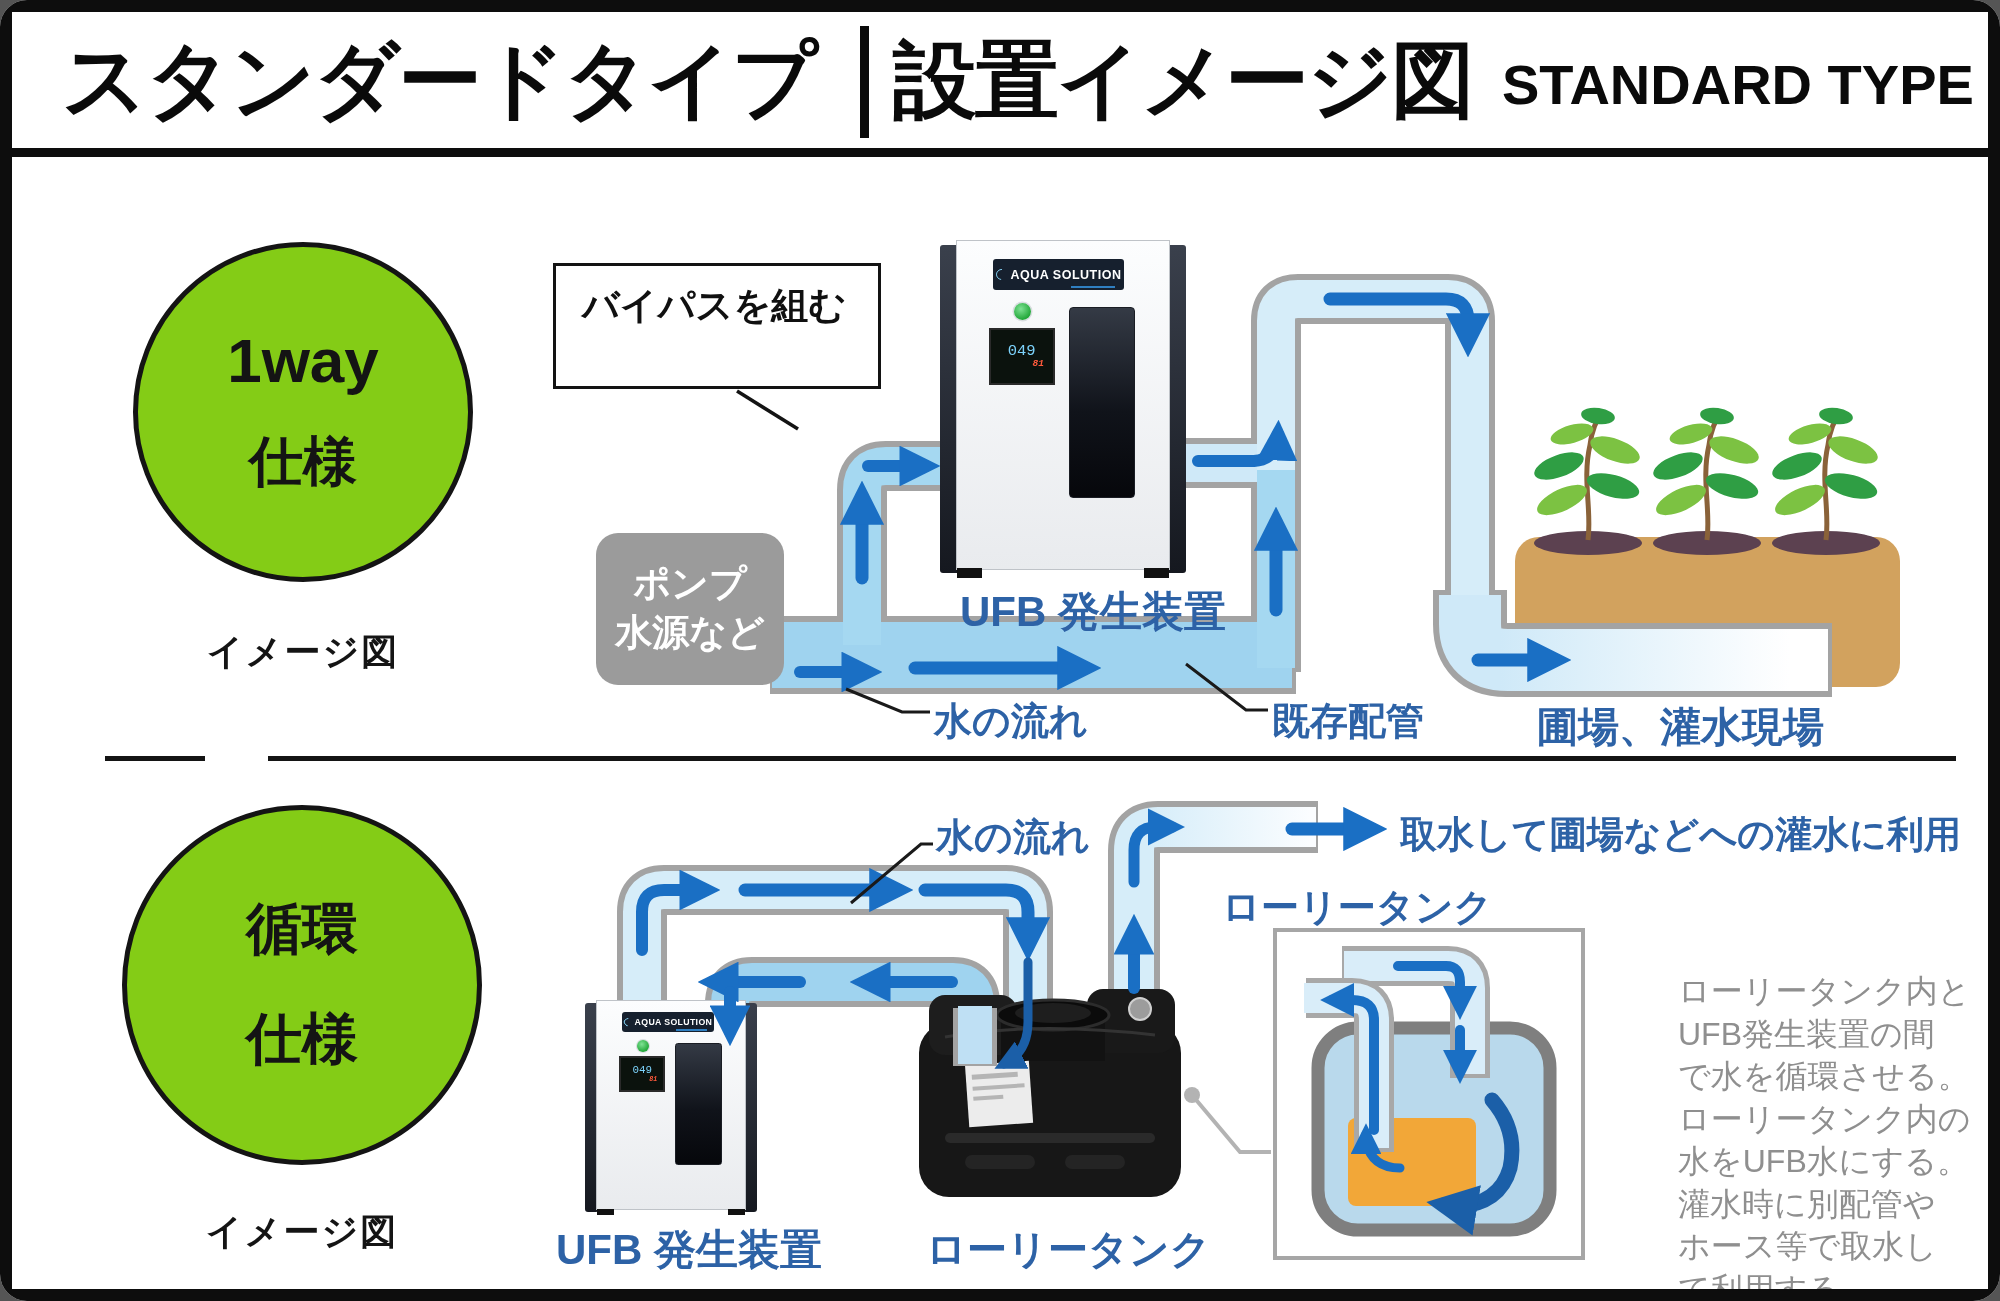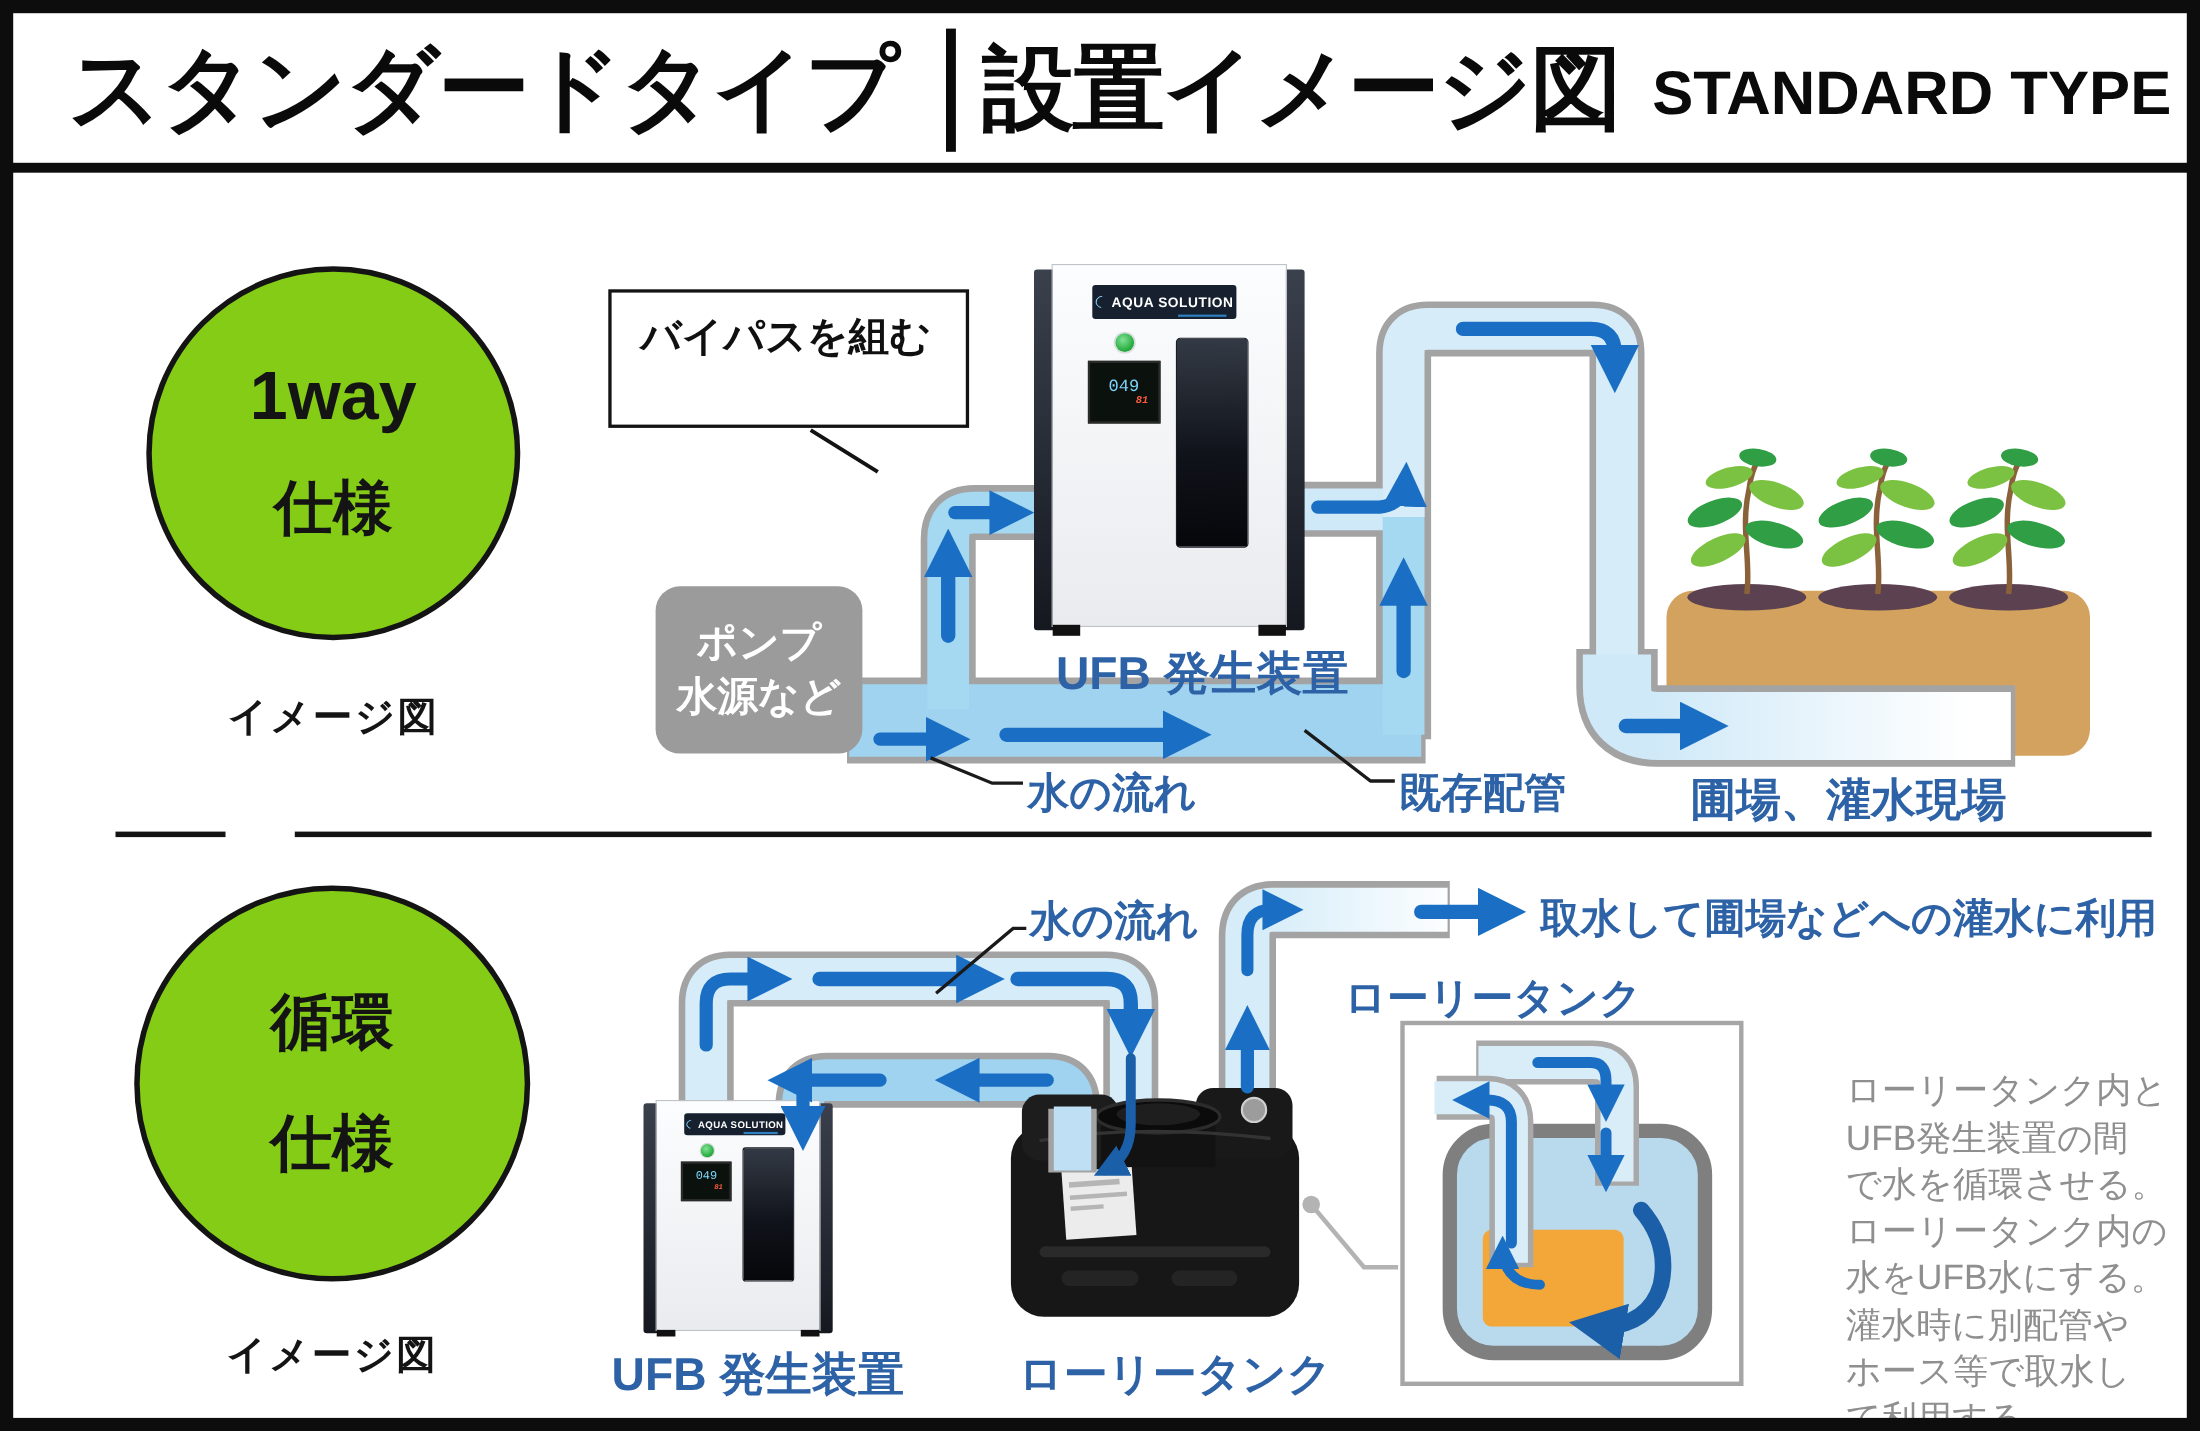--- a/index.html
+++ b/index.html
@@ -1,17 +1,17 @@
 <!DOCTYPE html>
 <html><head>
 <meta charset="utf-8">
 <style>
   html,body{margin:0;padding:0;background:#555;}
   .stage{position:relative;width:2000px;height:1301px;background:#ffffff;overflow:hidden;
-         font-family:"Liberation Sans","DejaVu Sans",sans-serif;}
+         font-family:"Liberation Sans","DejaVu Sans",sans-serif;border-radius:27px;}
   .abs{position:absolute;}
   svg{display:block;}
   
   .frame-border{left:0;top:0;width:2000px;height:1301px;border:12px solid #0d0d0d;
                 box-sizing:border-box;z-index:60;pointer-events:none;}
   .header-sep{left:0;top:148px;width:2000px;height:9px;background:#0d0d0d;z-index:55;}
   .title-jp{top:24px;font-weight:900;font-size:84px;letter-spacing:-2px;color:#0a0a0a;z-index:56;white-space:nowrap;}
   .title-bar{left:860px;top:26px;width:9px;height:112px;background:#0a0a0a;z-index:56;}
   .title-en{left:1502px;top:52px;font-weight:800;font-size:56px;letter-spacing:0px;color:#0a0a0a;z-index:56;white-space:nowrap;}
   

